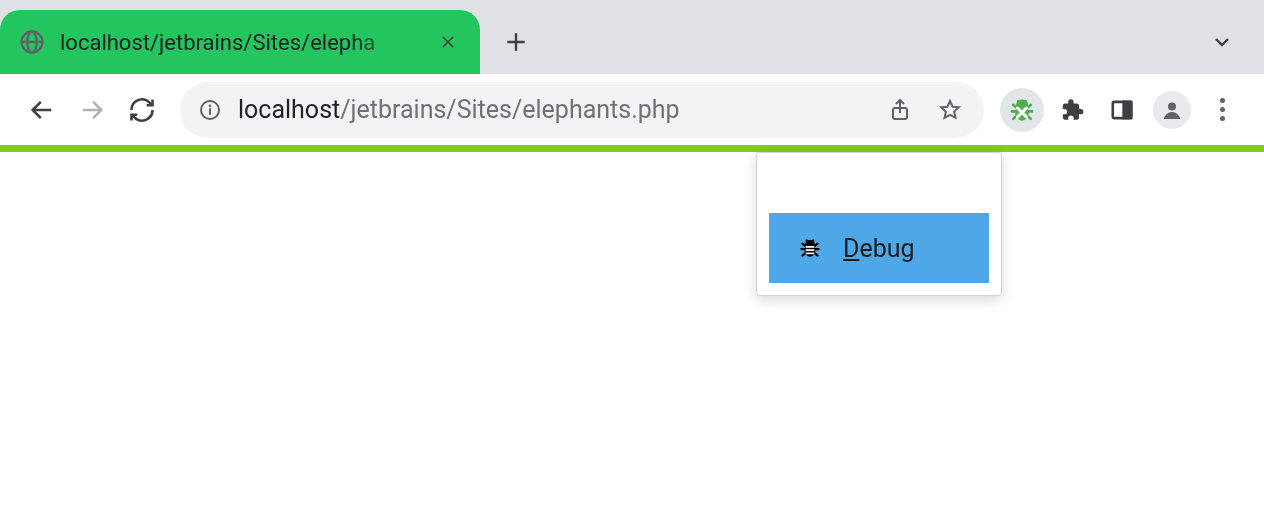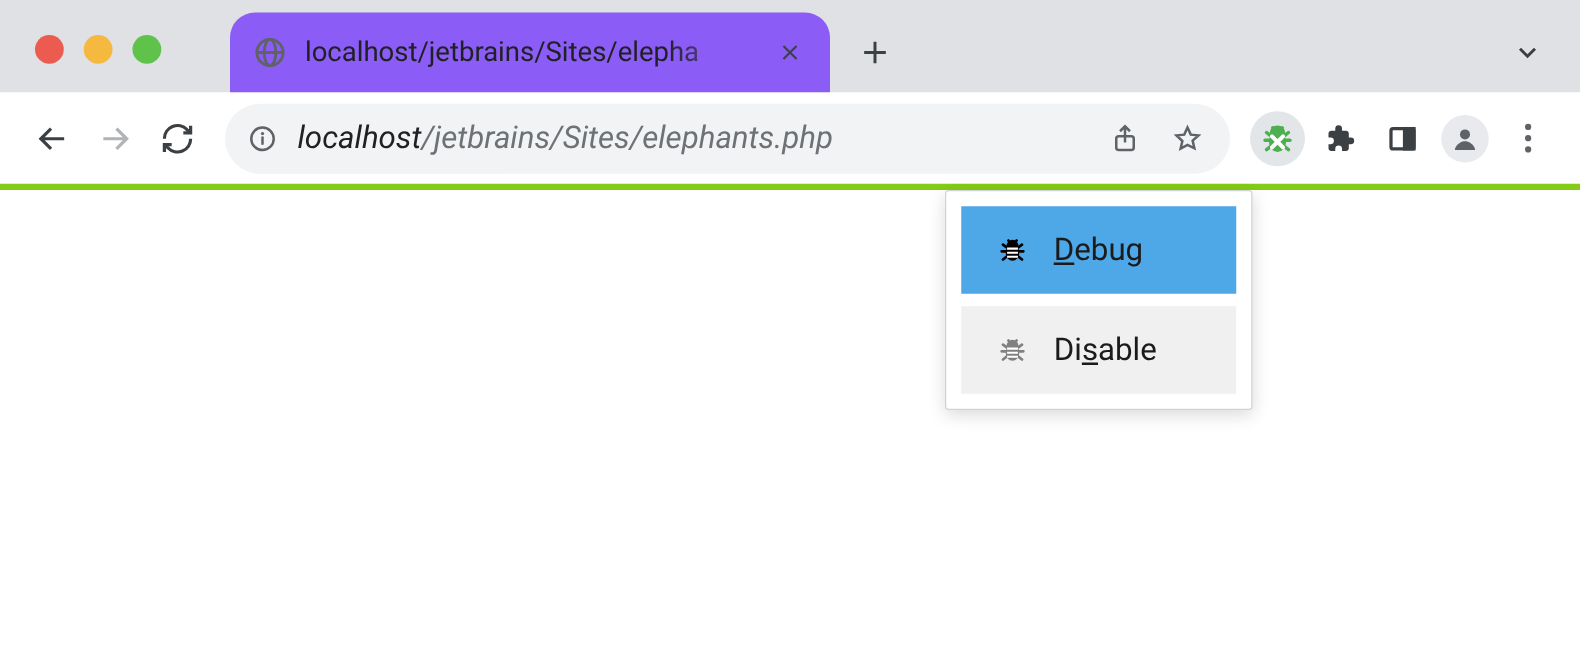--- a/index.html
+++ b/index.html
@@ -19,24 +19,23 @@
     position: absolute;
     left: 28px;
     top: 28px;
   }
   .tl { width: 23px; height: 23px; border-radius: 50%; }
   .tl-close    { background: #ec5b4f; }
   .tl-min      { background: #f4b93e; }
   .tl-max      { background: #5fc24b; }
 
   .tab {
-    margin-left: 184px;
     height: 64px;
     width: 480px;
-    background: #8b5cf6;
+    background: #22c55e;
     border-top-left-radius: 20px;
     border-top-right-radius: 20px;
     display: flex;
     align-items: center;
     padding: 0 18px;
     gap: 14px;
     position: relative;
   }
   .tab .favicon {
     width: 28px; height: 28px;
@@ -73,27 +72,26 @@
     right:30px;
     top:30px;
     color:#3c4043;
   }
   .win-dropdown svg { width:24px; height:24px; }
 
   
   .toolbar {
     height: 78px;
     background:#fff;
-    border-bottom: 5px solid #84cc16;
+    border-bottom: 7px solid #84cc16;
     display:flex;
     align-items:center;
     padding: 0 20px;
     gap: 6px;
     position: relative;
-    font-style: italic;
   }
   .nav-btn {
     width:44px; height:44px;
     display:flex; align-items:center; justify-content:center;
     color:#3c4043;
     border-radius:50%;
   }
   .nav-btn.disabled { color:#b0b3b8; }
   .nav-btn svg { width:28px; height:28px; }
 
@@ -173,21 +171,21 @@
     height:70px;
     background:#f0f0f0;
     display:flex;
     align-items:center;
     gap:18px;
     padding-left:26px;
     font-size:25px;
     color:#1b1b1b;
     cursor:pointer;
   }
-  .ext-item.selected { background:#4ea7e6; }
+  .ext-item.selected { background:#4ea7e6;margin-top:48px; }
   .ext-item .ext-icon {
     width:30px; height:30px;
     display:flex; align-items:center; justify-content:center;
   }
   .ext-item .ext-icon svg { width:26px; height:26px; }
   .ext-item .label .ul { text-decoration: underline; }
 </style>
 </head>
 <body>
 
@@ -331,31 +329,14 @@
             <g stroke="#000000" stroke-width="2" fill="none" stroke-linecap="round">
               <path d="M4 13h3M17 13h3M5 8l2.5 2M19 8l-2.5 2M5 19l2.5-2M19 19l-2.5-2M9 5l1.5 2M15 5l-1.5 2"></path>
             </g>
             <g stroke="#fff" stroke-width="1.6">
               <path d="M8 11h8M8 14h8M8 17h8"></path>
             </g>
           </svg>
         </span>
         <span class="label"><span class="ul">D</span><span>ebug</span></span>
       </div>
-      <div class="ext-item">
-        <span class="ext-icon">
-          <svg viewBox="0 0 24 24">
-            <g fill="#808080">
-              <ellipse cx="12" cy="14" rx="5" ry="6"></ellipse>
-              <path d="M7.5 9a4.5 4.5 0 0 1 9 0v1h-9z"></path>
-            </g>
-            <g stroke="#808080" stroke-width="2" fill="none" stroke-linecap="round">
-              <path d="M4 13h3M17 13h3M5 8l2.5 2M19 8l-2.5 2M5 19l2.5-2M19 19l-2.5-2M9 5l1.5 2M15 5l-1.5 2"></path>
-            </g>
-            <g stroke="#fff" stroke-width="1.6">
-              <path d="M8 11h8M8 14h8M8 17h8"></path>
-            </g>
-          </svg>
-        </span>
-        <span class="label"><span>Di</span><span class="ul">s</span><span>able</span></span>
-      </div>
     </div>
 </div>
 
 </body></html>

